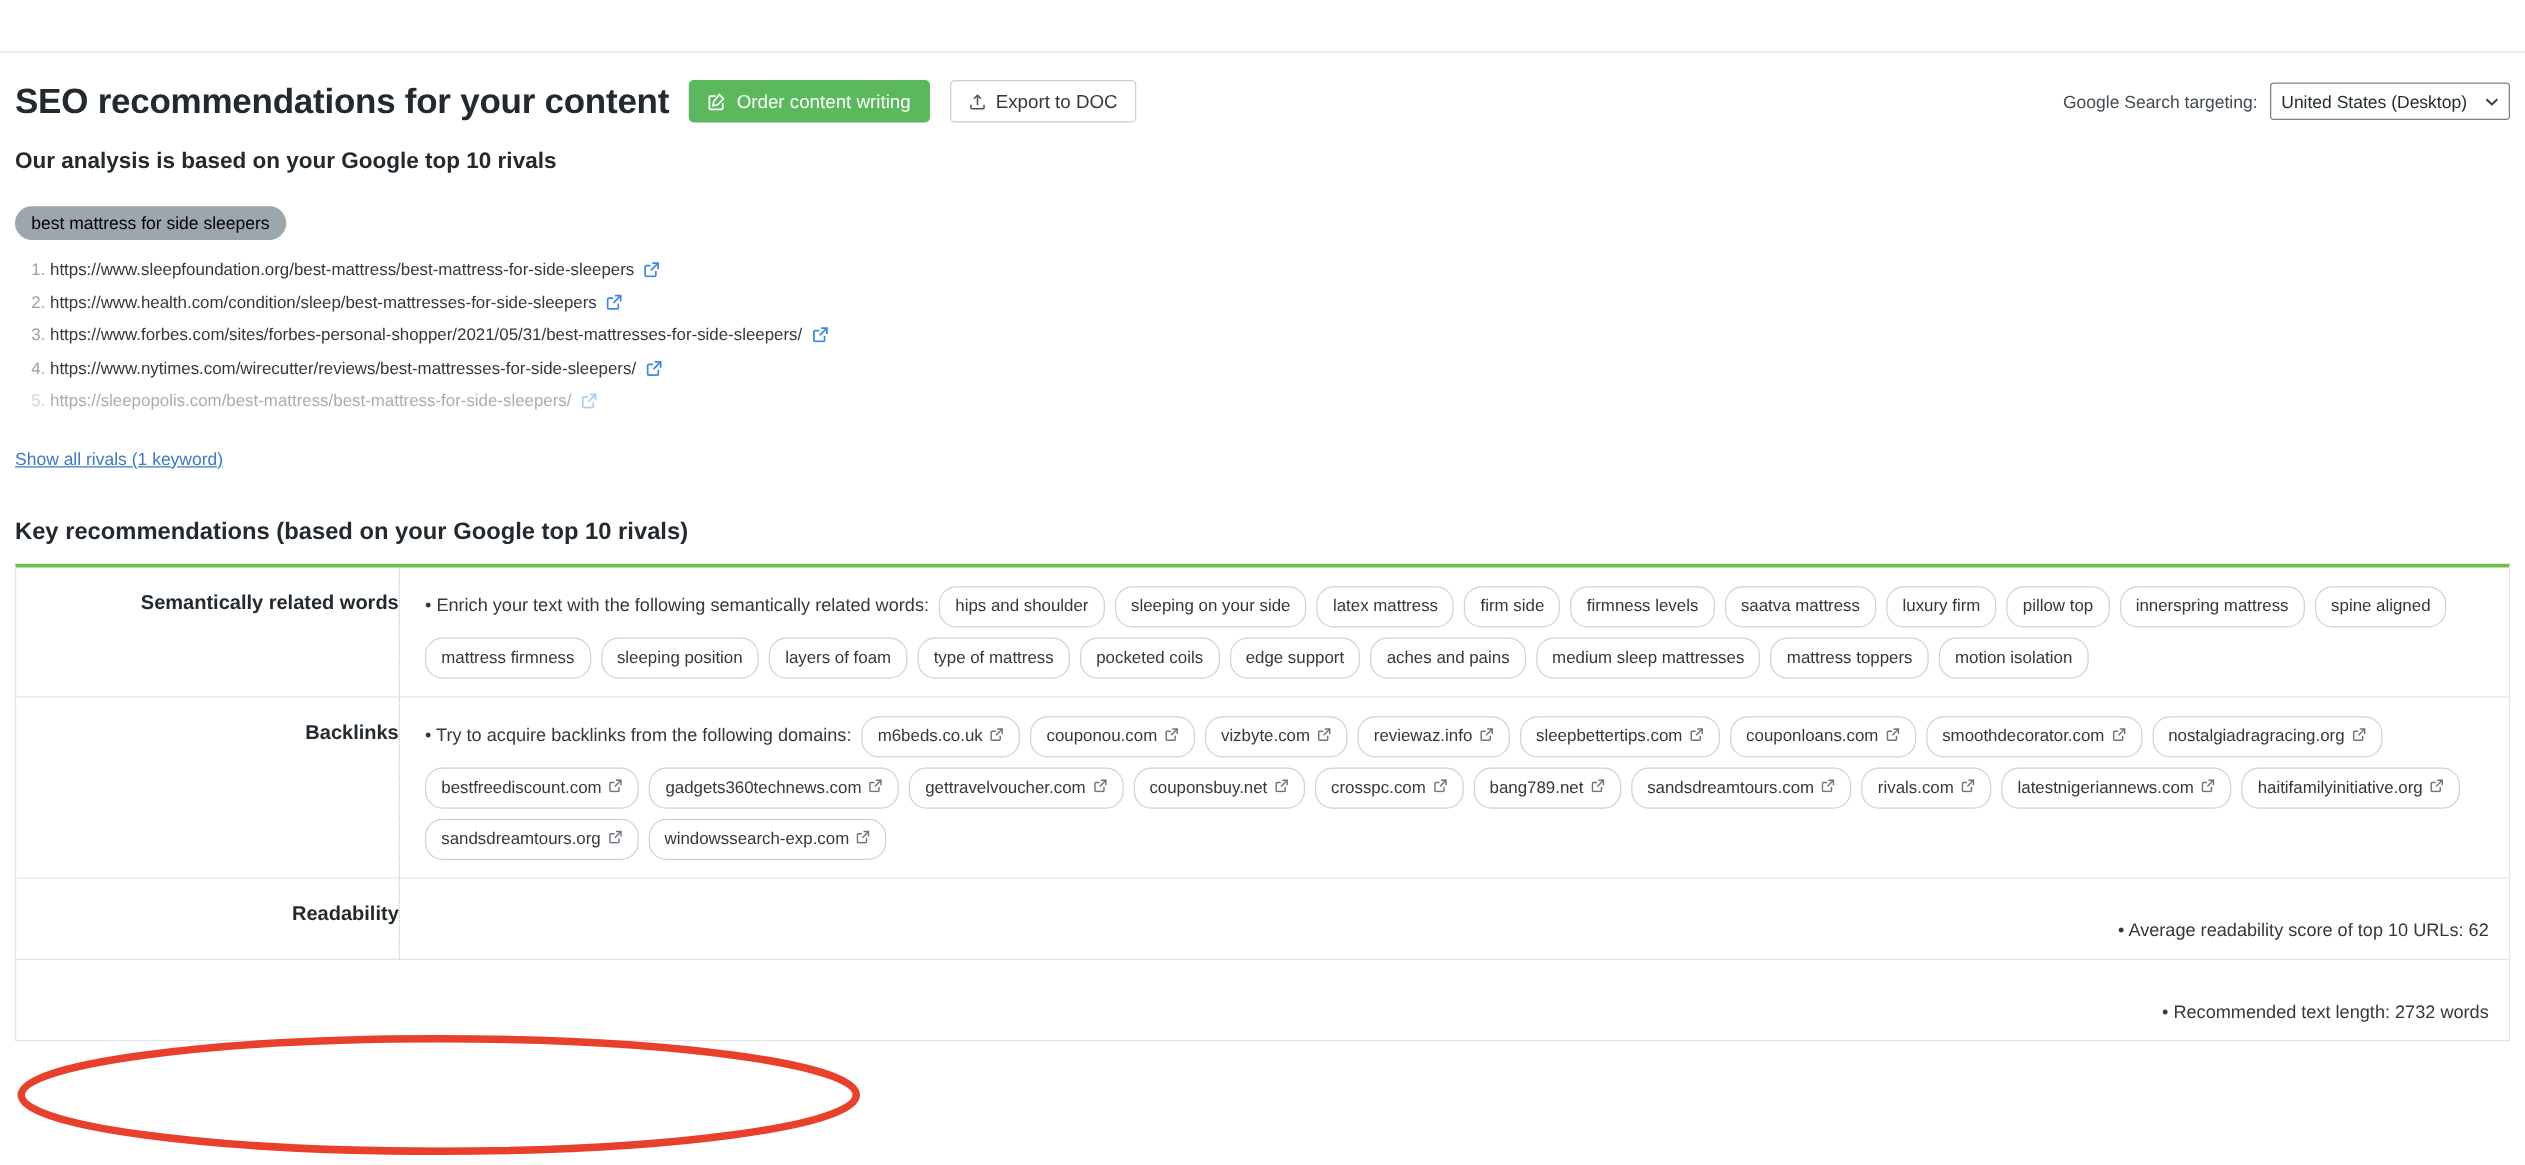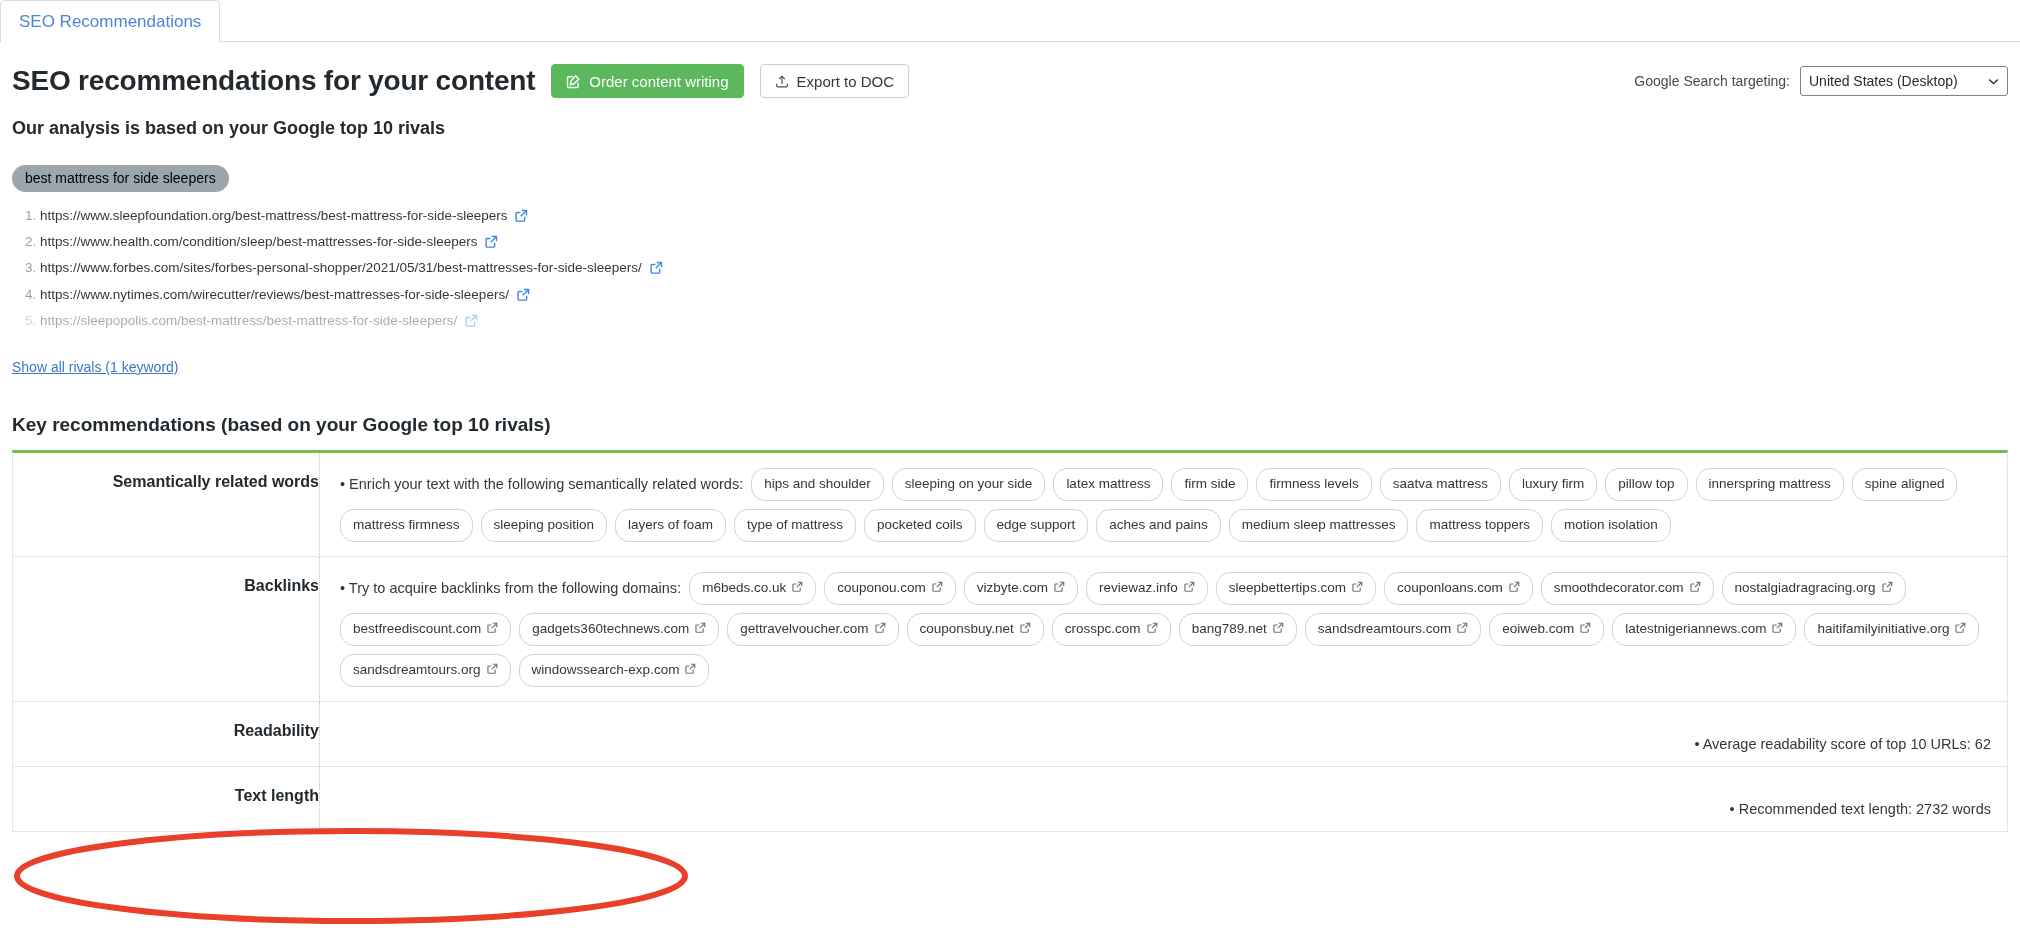--- a/index.html
+++ b/index.html
@@ -87,21 +87,21 @@
   .targeting {
     position: absolute;
     right: 0;
     top: 2px;
     display: flex;
     align-items: center;
     gap: 10px;
   }
   .targeting-label { font-size: 14px; color: #424B51; }
   .select-box {
-    width: 208px;
+    width: 192px;
     height: 30px;
     border: 1px solid #7A838A;
     border-radius: 3px;
     background: #fff;
     display: flex;
     align-items: center;
     padding: 0 8px;
     font-size: 14px;
     justify-content: space-between;
     cursor: pointer;
@@ -222,21 +222,20 @@
   .annot {
     position: absolute;
     pointer-events: none;
     z-index: 50;
   }
 </style>
 </head>
 <body>
 
 <div class="tabbar">
-  <div class="tab active">SEO Recommendations</div>
 </div>
 
 <div class="page">
 
   
   <div class="title-row">
     <h1 class="page-title">SEO recommendations for your content</h1>
 
     <div class="btn btn-green">
       <span>
@@ -525,21 +524,21 @@
             </span>
             <span class="pill">
               <span>sandsdreamtours.com</span>
               <span class="ext"><svg width="11" height="11" viewBox="0 0 14 14" fill="none" stroke="#6C757D" stroke-width="1.5">
                   <path d="M7.4 1.6h5v5"></path>
                   <path d="M12.4 1.6L6.2 7.8"></path>
                   <path d="M10.4 8.4v3.6a1 1 0 0 1-1 1H2.2a1 1 0 0 1-1-1V4.8a1 1 0 0 1 1-1h3.6"></path>
                 </svg></span>
             </span>
             <span class="pill">
-              <span>eoiweb.com</span>
+              <span>rivals.com</span>
               <span class="ext"><svg width="11" height="11" viewBox="0 0 14 14" fill="none" stroke="#6C757D" stroke-width="1.5">
                   <path d="M7.4 1.6h5v5"></path>
                   <path d="M12.4 1.6L6.2 7.8"></path>
                   <path d="M10.4 8.4v3.6a1 1 0 0 1-1 1H2.2a1 1 0 0 1-1-1V4.8a1 1 0 0 1 1-1h3.6"></path>
                 </svg></span>
             </span>
             <span class="pill">
               <span>latestnigeriannews.com</span>
               <span class="ext"><svg width="11" height="11" viewBox="0 0 14 14" fill="none" stroke="#6C757D" stroke-width="1.5">
                   <path d="M7.4 1.6h5v5"></path>
@@ -576,21 +575,20 @@
     </div>
 
     <div class="rec-row">
       <div class="rec-label">Readability</div>
       <div class="rec-body">
         <div class="plain-line">• Average readability score of top 10 URLs:  62</div>
       </div>
     </div>
 
     <div class="rec-row">
-      <div class="rec-label">Text length</div>
       <div class="rec-body">
         <div class="plain-line">• Recommended text length:  2732 words</div>
       </div>
     </div>
 
   </div>
 </div>
 
 <svg class="annot" style="left:6px; top:824px; width:700px; height:104px;" viewBox="0 0 700 104">
   <ellipse id="annot-ellipse" cx="345" cy="52" rx="334" ry="45" fill="none" stroke="#E8402A" stroke-width="6"></ellipse>

